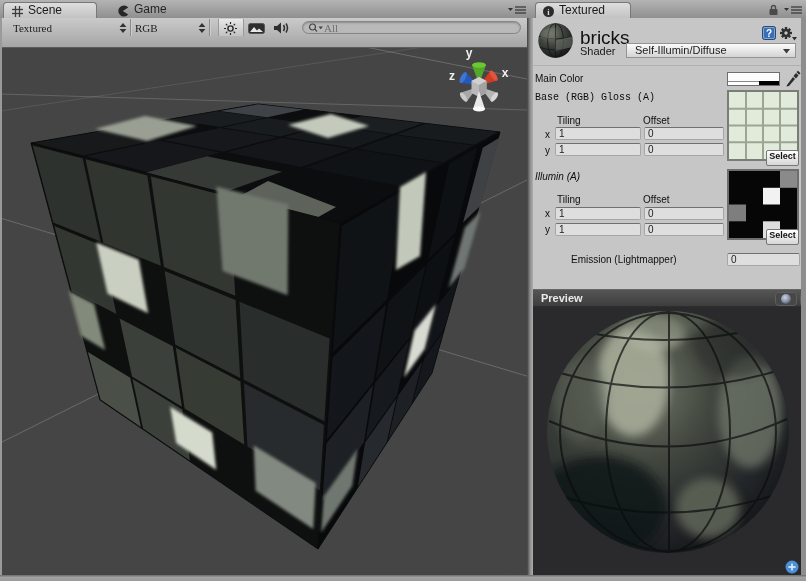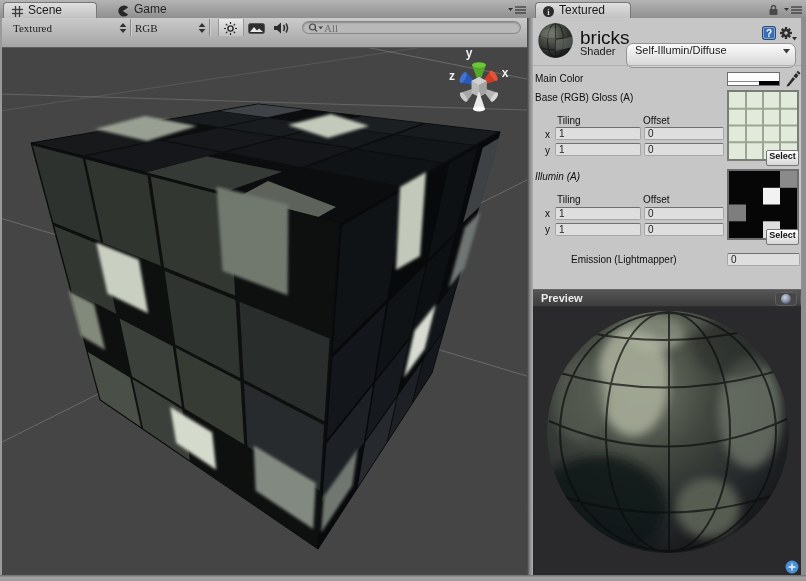--- a/index.html
+++ b/index.html
@@ -233,21 +233,21 @@
   <line x1="17.5" y1="0" x2="17.5" y2="35"></line>
   <ellipse cx="17.5" cy="17.5" rx="8" ry="17.2"></ellipse>
   <path d="M0 13 Q17.5 19 35 13"></path>
         <path d="M0 24 Q17.5 30 35 24"></path>
  </g>
  <path d="M17.5 17.5 L35 13 L35 24 L17.5 28 Z" fill="#6d736a" opacity="0.55" clip-path="url(#msc)"></path>
  <path d="M4 8 Q12 4 17.5 5 L17.5 17 L2 15 Z" fill="#70766c" opacity="0.5" clip-path="url(#msc)"></path>
 </svg>
 <span class="abs" style="left:47px;top:9px;font-size:19px;color:#111;">bricks</span>
 <span class="abs" style="left:47px;top:27px;font-size:11px;color:#1a1a1a;">Shader</span>
-<div class="abs" style="left:93px;top:25px;width:170px;height:25px;background:linear-gradient(#fbfbfb,#d4d4d4);border:1px solid #939393;border-radius:7px;font-size:11px;color:#1a1a1a;line-height:13px;padding-left:8px;">Self-Illumin/Diffuse
+<div class="abs" style="left:93px;top:25px;width:170px;height:15px;background:linear-gradient(#fbfbfb,#d4d4d4);border:1px solid #939393;border-radius:0;font-size:11px;color:#1a1a1a;line-height:13px;padding-left:8px;">Self-Illumin/Diffuse
  <svg class="abs" style="right:5px;top:5px;" width="7" height="5">
         <path d="M0 0 L7 0 L3.5 4.5 Z" fill="#3a3a3a"></path>
       </svg>
 </div>
 <svg class="abs" style="left:229px;top:8px;" width="14" height="14">
       <rect x="0.5" y="0.5" width="13" height="13" rx="2" fill="#3b6db4" stroke="#26496e"></rect>
       <rect x="1.5" y="1.5" width="11" height="11" rx="1.5" fill="none" stroke="#7fa8d8" stroke-width="1"></rect>
       <text x="7" y="11" font-size="10" font-weight="bold" fill="#fff" text-anchor="middle" font-family="Liberation Sans">?</text>
     </svg>
 <svg class="abs" style="left:246px;top:8px;" width="18" height="15">
@@ -268,21 +268,21 @@
 <span class="il" style="left:2px;top:55px;">Main Color</span>
 <div class="abs" style="left:194px;top:54px;width:53px;height:14px;border:1px solid #6e6e6e;background:#fcfcfc;">
   <div class="abs" style="left:0;bottom:0;width:100%;height:4px;background:#fff;border-top:1px solid #888;"></div>
   <div class="abs" style="right:0;bottom:0;width:40%;height:4px;background:#000;"></div>
 </div>
 <svg class="abs" style="left:252px;top:52px;" width="16" height="17">
       <path d="M2 15 L8 7 L10 9 L4 16 L1.5 16.5 Z" fill="#2c2c2c"></path>
       <path d="M8.5 6 L11 3 L13.5 5.5 L11 8.5 Z" fill="#2c2c2c"></path>
       <path d="M11.5 2 L13 0.8 L15.5 3.2 L14 4.8 Z" fill="#2c2c2c"></path>
     </svg>
-<span class="il" style="left:2px;top:74px;">Base (RGB) Gloss (A)</span>
+<span class="il" style="left:2px;top:74px;font-family:Liberation Mono, monospace;">Base (RGB) Gloss (A)</span>
 <span class="il" style="left:24px;top:97px;">Tiling</span>
 <span class="il" style="left:110px;top:97px;">Offset</span>
 <span class="il" style="left:12px;top:111px;">x</span>
 <span class="il" style="left:12px;top:127px;">y</span>
 <div class="fld" style="left:22px;top:109px;width:86px;">1</div>
 <div class="fld" style="left:111px;top:109px;width:80px;">0</div>
 <div class="fld" style="left:22px;top:125px;width:86px;">1</div>
 <div class="fld" style="left:111px;top:125px;width:80px;">0</div>
 <svg class="abs" style="left:194px;top:72px;" width="72" height="71">
  <rect x="0" y="0" width="72" height="71" fill="#787d76"></rect>

